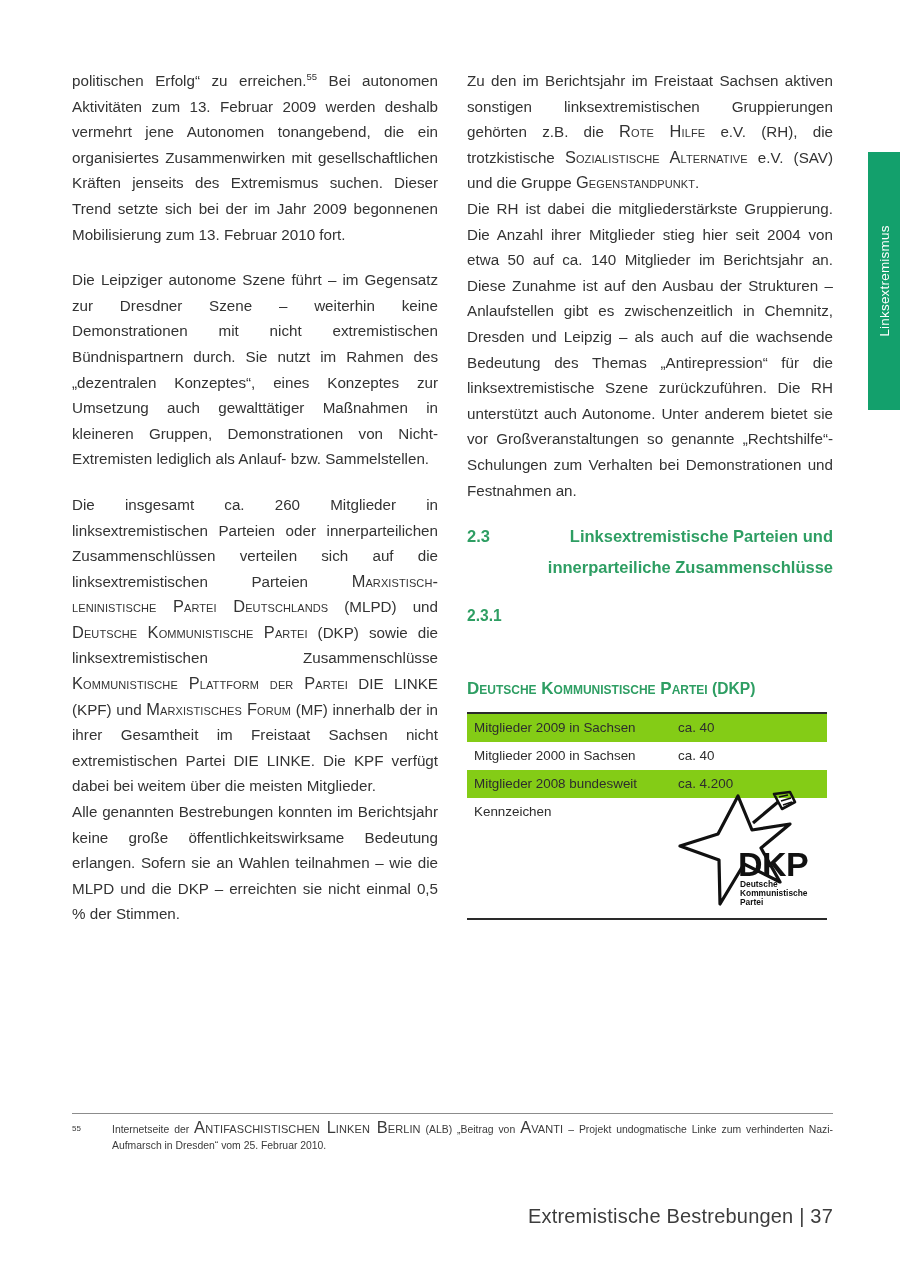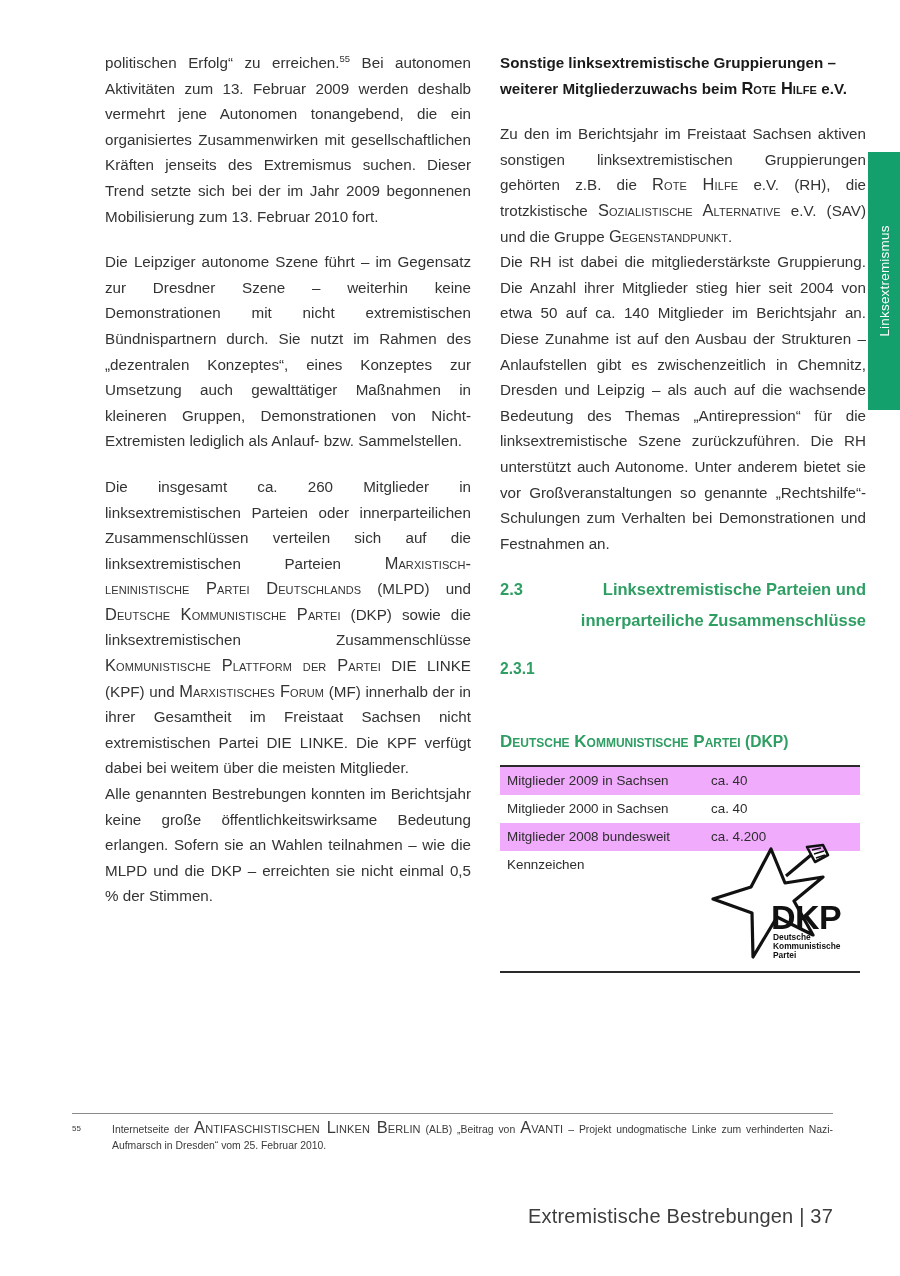--- a/index.html
+++ b/index.html
@@ -27,24 +27,23 @@
     writing-mode:vertical-rl;
     color:#ffffff;
     font-size:13.5px;
     letter-spacing:.2px;
     white-space:nowrap;
   }
 
   
   .col{
     position:absolute;
-    top:50px;
+    top:68px;
     width:366px;
     text-align:justify;
-    margin-left:33px;
   }
   .col-left{left:72px;}
   .col-right{left:467px;}
 
   p.body{
     margin:0 0 20px 0;
     font-size:15.2px;
     line-height:25.6px;
     text-align:justify;
     text-justify:inter-word;
@@ -123,21 +122,21 @@
     color:#2d2d2d;
   }
   .kz-row .c2{
     flex:1;
     font-size:13.4px;
     line-height:28px;
     padding-left:8px;
     box-sizing:border-box;
     color:#2d2d2d;
   }
-  .kz-row.shade .c1,.kz-row.shade .c2{background:#f0abfc;}
+  .kz-row.shade .c1,.kz-row.shade .c2{background:#84cc16;}
   .kz-row .c1, .kz-row .c2{height:28px;}
   .kz-row.logo-row{height:120px;align-items:flex-start;}
   .kz-row.logo-row .c1{line-height:28px;background:transparent;}
   .kz-row.logo-row .c2{background:transparent;position:relative;height:120px;}
   .logo-wrap{
     position:absolute;
     left:-8px;top:-8px;
     width:160px;height:125px;
   }
 
@@ -184,21 +183,20 @@
   </div>
 
   <div class="col col-left">
     <p class="body" id="lp1"><span>politischen Erfolg“ zu erreichen.</span><sup class="fn">55</sup><span> Bei autonomen Aktivitäten zum 13. Februar 2009 werden deshalb vermehrt jene Autonomen tonangebend, die ein organisiertes Zusammenwirken mit gesellschaftlichen Kräften jenseits des Extremismus suchen. Dieser Trend setzte sich bei der im Jahr 2009 begonnenen Mobilisierung zum 13. Februar 2010 fort.</span></p>
     <p class="body" id="lp2"><span>Die Leipziger autonome Szene führt – im Gegensatz zur Dresdner Szene – weiterhin keine Demonstrationen mit nicht extremistischen Bündnispartnern durch. Sie nutzt im Rahmen des „dezentralen Konzeptes“, eines Konzeptes zur Umsetzung auch gewalttätiger Maßnahmen in kleineren Gruppen, Demonstrationen von Nicht-Extremisten lediglich als Anlauf- bzw. Sammelstellen.</span></p>
     <p class="body tight" id="lp3"><span>Die insgesamt ca. 260 Mitglieder in linksextremistischen Parteien oder innerparteilichen Zusammenschlüssen verteilen sich auf die linksextremistischen Parteien </span><span class="sc">Marxistisch-leninistische Partei Deutschlands</span><span> (MLPD) und </span><span class="sc">Deutsche Kommunistische Partei</span><span> (DKP) sowie die linksextremistischen Zusammenschlüsse </span><span class="sc">Kommunistische Plattform der Partei</span><span> DIE LINKE (KPF) und </span><span class="sc">Marxistisches Forum</span><span> (MF) innerhalb der in ihrer Gesamtheit im Freistaat Sachsen nicht extremistischen Partei DIE LINKE. Die KPF verfügt dabei bei weitem über die meisten Mitglieder.</span></p>
     <p class="body flow" id="lp4"><span>Alle genannten Bestrebungen konnten im Berichtsjahr keine große öffentlichkeitswirksame Bedeutung erlangen. Sofern sie an Wahlen teilnahmen – wie die MLPD und die DKP – erreichten sie nicht einmal 0,5 % der Stimmen.</span></p>
   </div>
 
   <div class="col col-right">
-    <h3 class="subhead" id="rsub"><span>Sonstige linksextremistische Gruppierungen – weiterer Mitgliederzuwachs beim </span><span class="sc">Rote Hilfe</span><span> e.V.</span></h3>
     <p class="body tight" id="rp1"><span>Zu den im Berichtsjahr im Freistaat Sachsen aktiven sonstigen linksextremistischen Gruppierungen gehörten z.B. die </span><span class="sc">Rote Hilfe</span><span> e.V. (RH), die trotzkistische </span><span class="sc">Sozialistische Alternative</span><span> e.V. (SAV) und die Gruppe </span><span class="sc">Gegenstandpunkt</span><span>.</span></p>
     <p class="body flow" id="rp2"><span>Die RH ist dabei die mitgliederstärkste Gruppierung. Die Anzahl ihrer Mitglieder stieg hier seit 2004 von etwa 50 auf ca. 140 Mitglieder im Berichtsjahr an. Diese Zunahme ist auf den Ausbau der Strukturen – Anlaufstellen gibt es zwischenzeitlich in Chemnitz, Dresden und Leipzig – als auch auf die wachsende Bedeutung des Themas „Antirepression“ für die linksextremistische Szene zurückzuführen. Die RH unterstützt auch Autonome. Unter anderem bietet sie vor Großveranstaltungen so genannte „Rechtshilfe“-Schulungen zum Verhalten bei Demonstrationen und Festnahmen an.</span></p>
 
     <div class="h-num-row h2-3">
       <span class="num">2.3</span>
       <span class="txt">Linksextremistische Parteien und</span>
     </div>
     <div class="h-num-row h2-3" style="margin-top:0">
       <span class="num"></span>
       <span class="txt">innerparteiliche Zusammenschlüsse</span>

